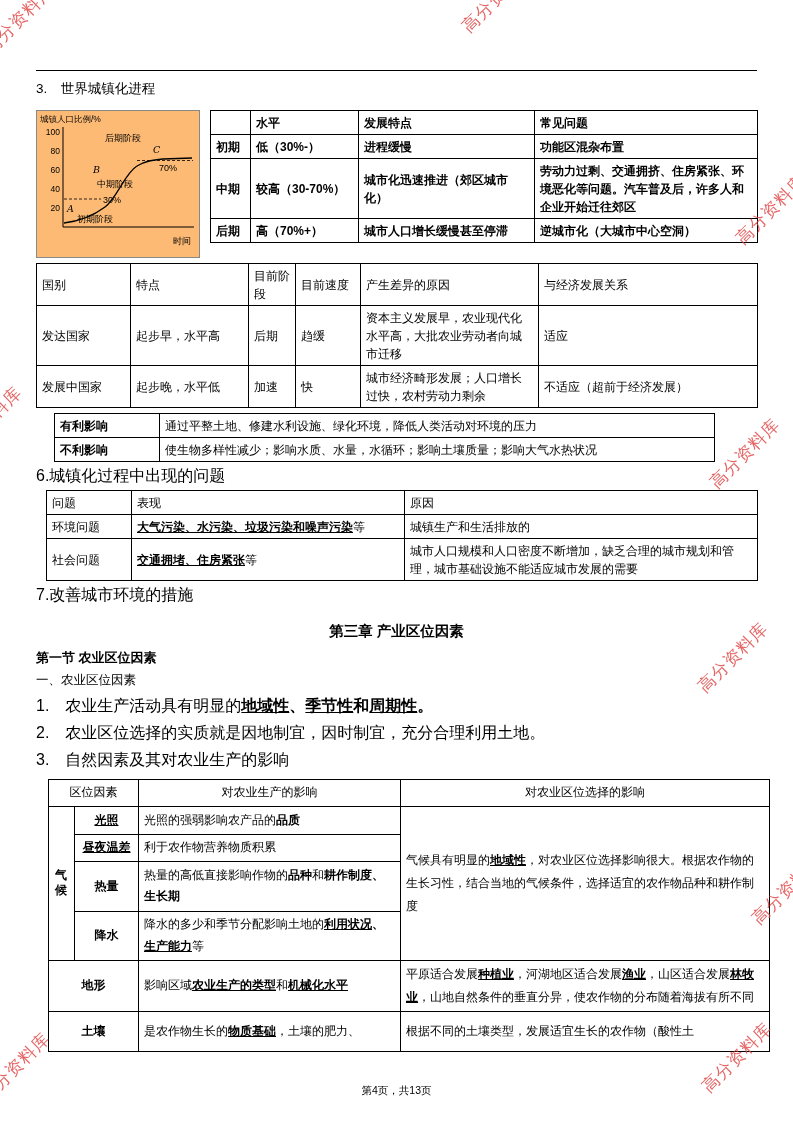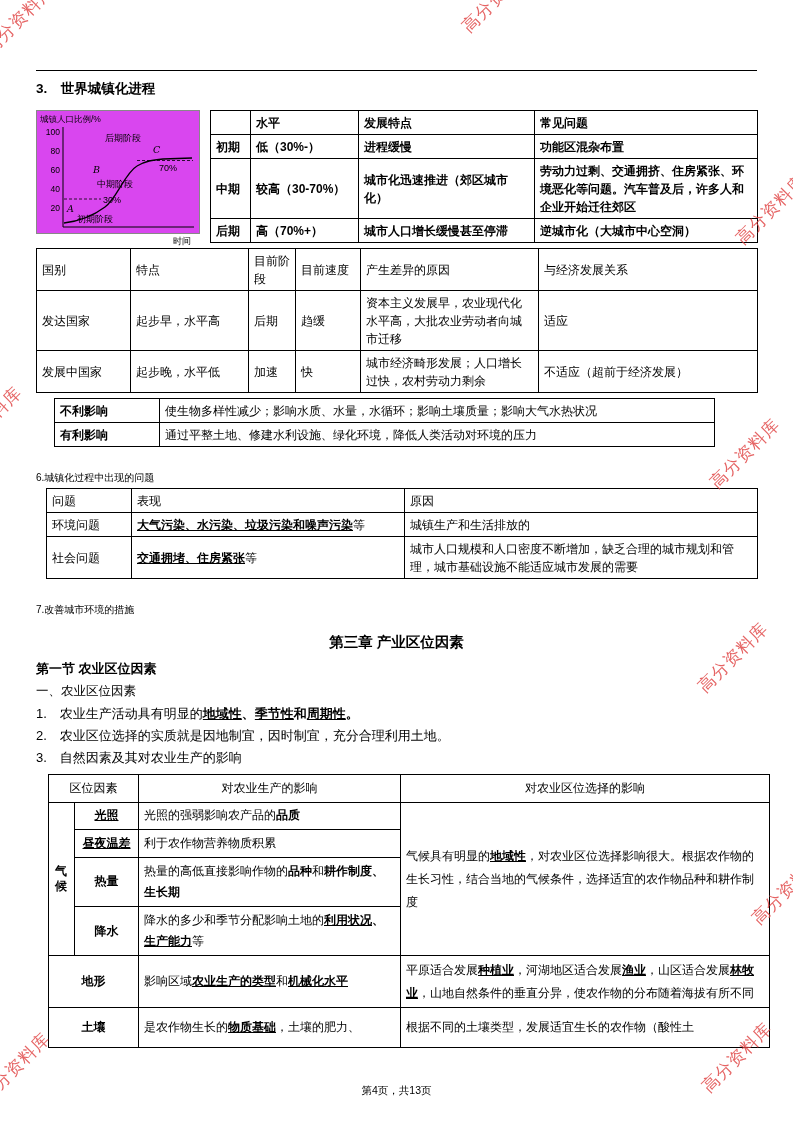--- a/index.html
+++ b/index.html
@@ -1,41 +1,41 @@
 <!DOCTYPE html>
 <html><head>
 <meta charset="utf-8">
 <style>
   *{box-sizing:border-box;}
   html,body{margin:0;padding:0;background:#ffffff;}
   .page{position:relative;width:793px;height:1122px;margin:0 auto;background:#fff;overflow:hidden;
         font-family:"Liberation Sans","DejaVu Sans",sans-serif;color:#000;}
   .content{position:absolute;left:36px;top:70px;width:721px;}
   .toprule{border-top:1.6px solid #000;height:0;}
-  .h-sec{font-size:13.5px;font-weight:bold;margin:9px 0 6px 0;}
-  .h-plain{font-size:10px;margin:24px 0 3px 0;}
+  .h-sec{font-size:13.5px;font-weight:normal;margin:9px 0 6px 0;}
+  .h-plain{font-size:16px;margin:4px 0 3px 0;}
   .row1{display:flex;gap:10px;margin-top:12px;align-items:flex-start;}
-  .chartbox{flex:none;width:164px;height:124px;border:1px solid #888;background:#d946ef;}
+  .chartbox{flex:none;width:164px;height:148px;border:1px solid #888;background:#fdba74;}
   table{border-collapse:collapse;table-layout:fixed;font-size:12px;line-height:1.5;}
   td,th{border:1px solid #000;padding:2.5px 5px;vertical-align:middle;text-align:left;
         font-weight:normal;word-break:break-all;}
   .b{font-weight:bold;}
   .u{text-decoration:underline;}
   .center{text-align:center;}
   .t-stage{width:547px;padding-left:16px;}
   .t-country{width:721px;margin-top:5px;}
   .t-impact{width:660px;margin:5px 0 0 18px;}
   .t-problem{width:711px;margin:3px 0 0 10px;}
   .t-factor{width:721px;margin-top:5px;line-height:1.8;margin-left:12px;}
   .t-factor .wide{line-height:1.9;}
   .para{font-size:12.5px;margin:1px 0 0 0;padding-left:9px;line-height:1.55;}
   .chapter{font-size:14.5px;font-weight:bold;text-align:center;margin:16px 0 6px 0;}
   .sect1{font-size:13px;font-weight:bold;margin:8px 0 3px 0;}
   .sub1{font-size:12.5px;margin:5px 0 3px 0;}
-  .item{font-size:13px;line-height:1.7;margin:0;}
+  .item{font-size:16px;line-height:1.7;margin:0;}
   .vert{width:13px;margin:0 auto;line-height:1.3;word-break:break-all;text-align:left;}
   .footer{position:absolute;left:0;right:0;bottom:24px;text-align:center;font-size:10.5px;}
   .wm{position:absolute;color:#e04343;opacity:.82;font-size:17px;letter-spacing:1px;
       transform:rotate(-45deg);white-space:nowrap;pointer-events:none;z-index:5;}
   .wm1{left:-26px;top:8px;}  .wm2{left:452px;top:-14px;} .wm3{left:726px;top:198px;}
   .wm4{left:-58px;top:410px;}.wm5{left:700px;top:442px;} .wm6{left:688px;top:646px;}
   .wm7{left:742px;top:878px;}.wm8{left:-30px;top:1056px;}.wm9{left:692px;top:1046px;}
   svg text{font-family:"Liberation Sans","DejaVu Sans",sans-serif;}
   .ct{font-size:8.5px;} .cs{font-size:9px;}
   .cp{font-size:9.5px;font-style:italic;font-family:"DejaVu Serif",serif;}
@@ -163,26 +163,26 @@
     </tbody>
       </table>
 
     <table class="t-impact">
       <colgroup>
           <col style="width:105px">
           <col style="width:555px">
         </colgroup>
       <tbody>
           <tr>
+        <td class="b">有利影响</td>
+        <td>通过平整土地、修建水利设施、绿化环境，降低人类活动对环境的压力</td>
+      </tr>
+      <tr>
         <td class="b">不利影响</td>
         <td>使生物多样性减少；影响水质、水量，水循环；影响土壤质量；影响大气水热状况</td>
-      </tr>
-      <tr>
-        <td class="b">有利影响</td>
-        <td>通过平整土地、修建水利设施、绿化环境，降低人类活动对环境的压力</td>
       </tr>
     </tbody>
       </table>
 
     <div class="h-plain">6.城镇化过程中出现的问题</div>
 
     <table class="t-problem">
       <colgroup>
           <col style="width:85px">
           <col style="width:273px">

